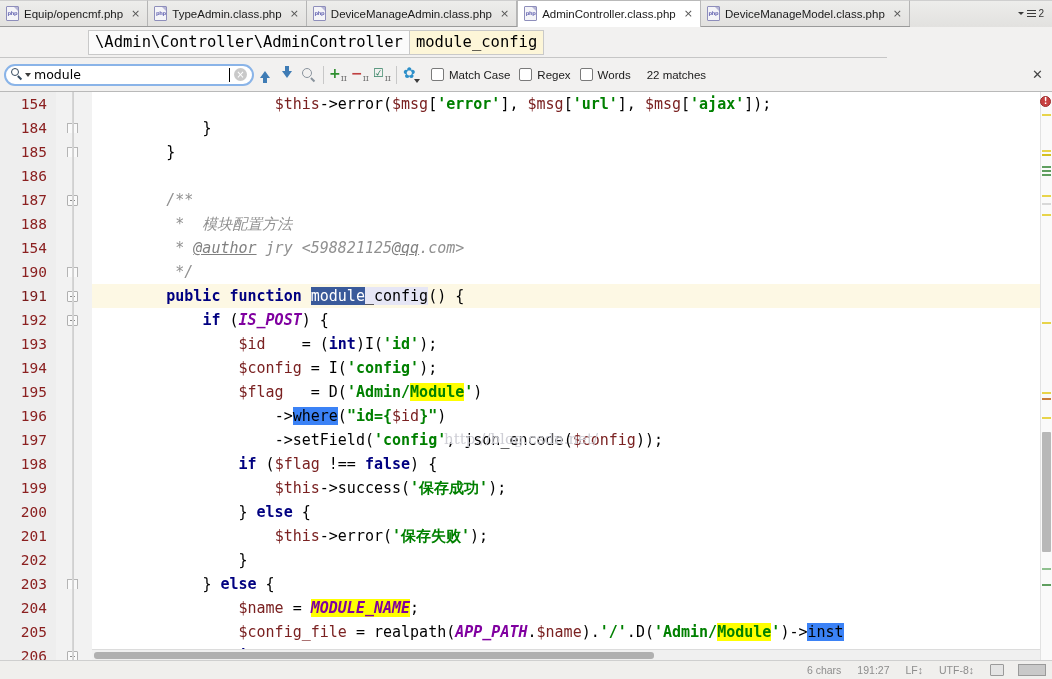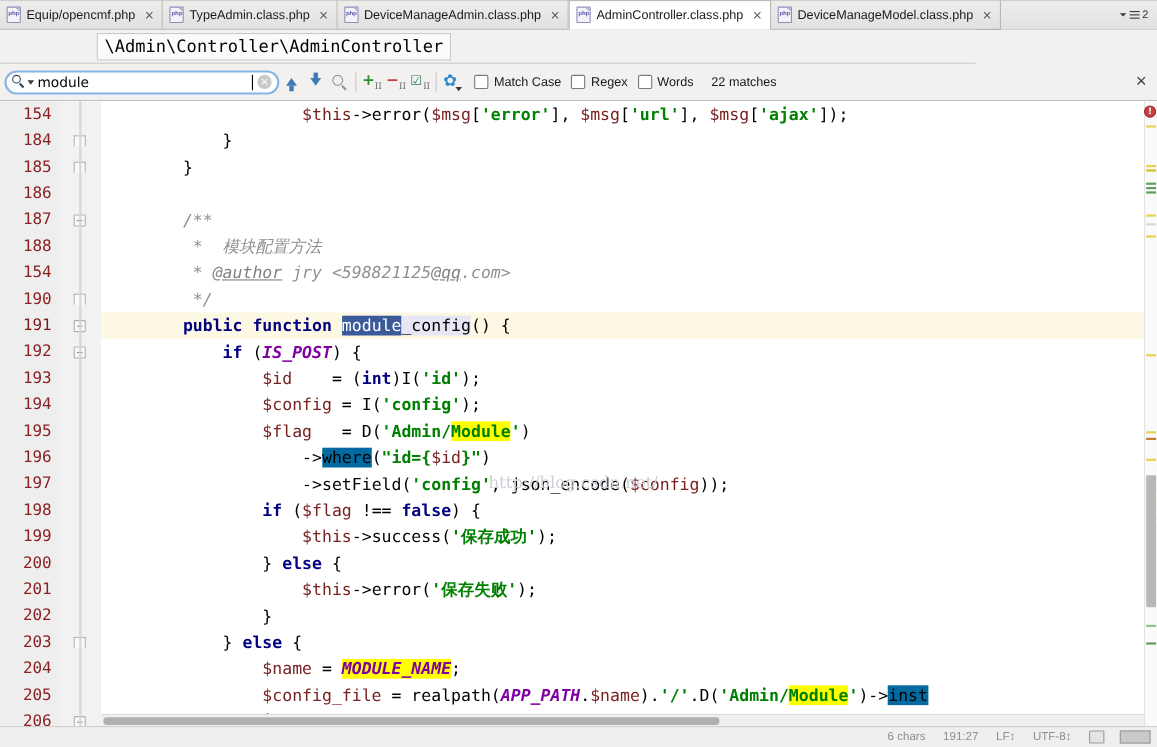--- a/index.html
+++ b/index.html
@@ -245,21 +245,21 @@
   .fn{color:#000000;}
   .var{color:#7a2121;}
   .str{color:#008000;font-weight:bold;}
   .cmt{color:#909090;font-style:italic;}
   .cmtd{color:#808080;font-style:italic;text-decoration:underline;}
   .const{color:#8000a0;font-style:italic;font-weight:bold;}
   .pln{color:#000;}
   .hlmatch{background:#ffff00;}
   .hlcur{background:#3a5a9a;color:#fff;}
   .selln{background:#e6e6f5;}
-  .softhl{background:#0369a1;}
+  .softhl{background:#3b82f6;}
 
   .watermark{
     position:absolute;left:352px;top:338px;
     font-family:"DejaVu Serif","Liberation Serif",serif;
     font-size:15px;color:#cfcfd6;
     white-space:pre;pointer-events:none;
   }
 
   
   .markerbar{
@@ -342,20 +342,21 @@
           <i></i>
           <i></i>
         </span>
       <span>2</span>
     </div>
   </div>
 
   <div class="crumbbar">
     <div class="crumbs">
       <span class="crumb">\Admin\Controller\AdminController</span>
+      <span class="crumb hl">module_config</span>
     </div>
   </div>
 
   <div class="findbar">
     <div class="searchwrap">
       <span class="mag"></span>
       <span class="dd"></span>
       <input type="text" value="module" style="">
       <span class="caret"></span>
       <span class="clear">×</span>

